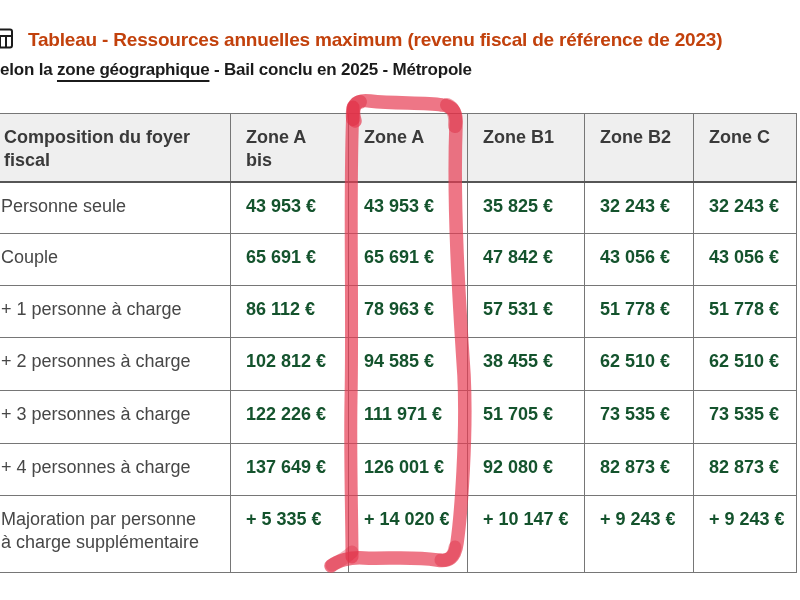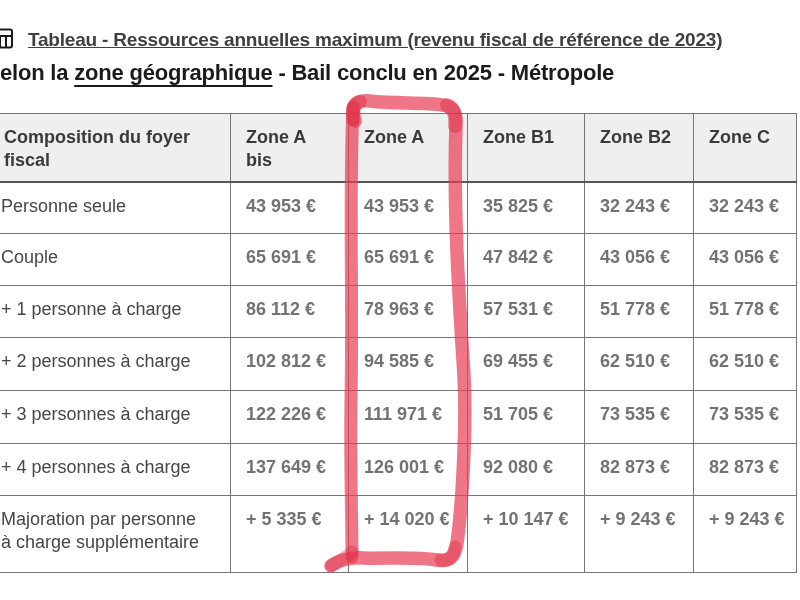--- a/index.html
+++ b/index.html
@@ -6,26 +6,26 @@
   body {
     width:800px; height:600px; position:relative; overflow:hidden;
     background:#ffffff;
     font-family:"Liberation Sans", sans-serif;
   }
 
   
   .title-icon { position:absolute; left:-9px; top:27px; }
   .title-line1 {
     position:absolute; left:28px; top:29px;
-    font-size:19px; font-weight:bold; color:#404040;
-    letter-spacing:-0.2px; white-space:nowrap;text-decoration:underline;
+    font-size:19px; font-weight:bold; color:#c2410c;
+    letter-spacing:-0.2px; white-space:nowrap;
   }
   .title-line2 {
     position:absolute; left:0px; top:60px;
-    font-size:22px; font-weight:bold; color:#1b1b1b;
+    font-size:17px; font-weight:bold; color:#1b1b1b;
     letter-spacing:-0.2px; white-space:nowrap;
   }
   .title-line2 .geo-link {
     text-decoration:underline;
     text-underline-offset:5px;
     text-decoration-thickness:1.5px;
     cursor:pointer;
   }
 
   
@@ -49,21 +49,21 @@
     height:68px;
   }
   tbody th.rowlabel {
     font-weight:normal;
     color:#474747;
     padding-left:12px;
     white-space:pre-line;
   }
   td.value {
     font-weight:bold;
-    color:#737373;
+    color:#14532d;
     white-space:nowrap;
   }
   tr.r1 { height:52px; } tr.r2 { height:52px; } tr.r3 { height:52px; }
   tr.r4 { height:53px; } tr.r5 { height:53px; } tr.r6 { height:52px; }
   tr.r7 { height:77px; }
 
   
   .annotation-layer {
     position:absolute; left:0; top:0; width:800px; height:600px;
     pointer-events:none;
@@ -127,21 +127,21 @@
         <td class="value">86 112 €</td>
         <td class="value">78 963 €</td>
         <td class="value">57 531 €</td>
         <td class="value">51 778 €</td>
         <td class="value">51 778 €</td>
       </tr>
       <tr class="r4">
         <th class="rowlabel">+ 2 personnes à charge</th>
         <td class="value">102 812 €</td>
         <td class="value">94 585 €</td>
-        <td class="value">69 455 €</td>
+        <td class="value">38 455 €</td>
         <td class="value">62 510 €</td>
         <td class="value">62 510 €</td>
       </tr>
       <tr class="r5">
         <th class="rowlabel">+ 3 personnes à charge</th>
         <td class="value">122 226 €</td>
         <td class="value">111 971 €</td>
         <td class="value">51 705 €</td>
         <td class="value">73 535 €</td>
         <td class="value">73 535 €</td>

